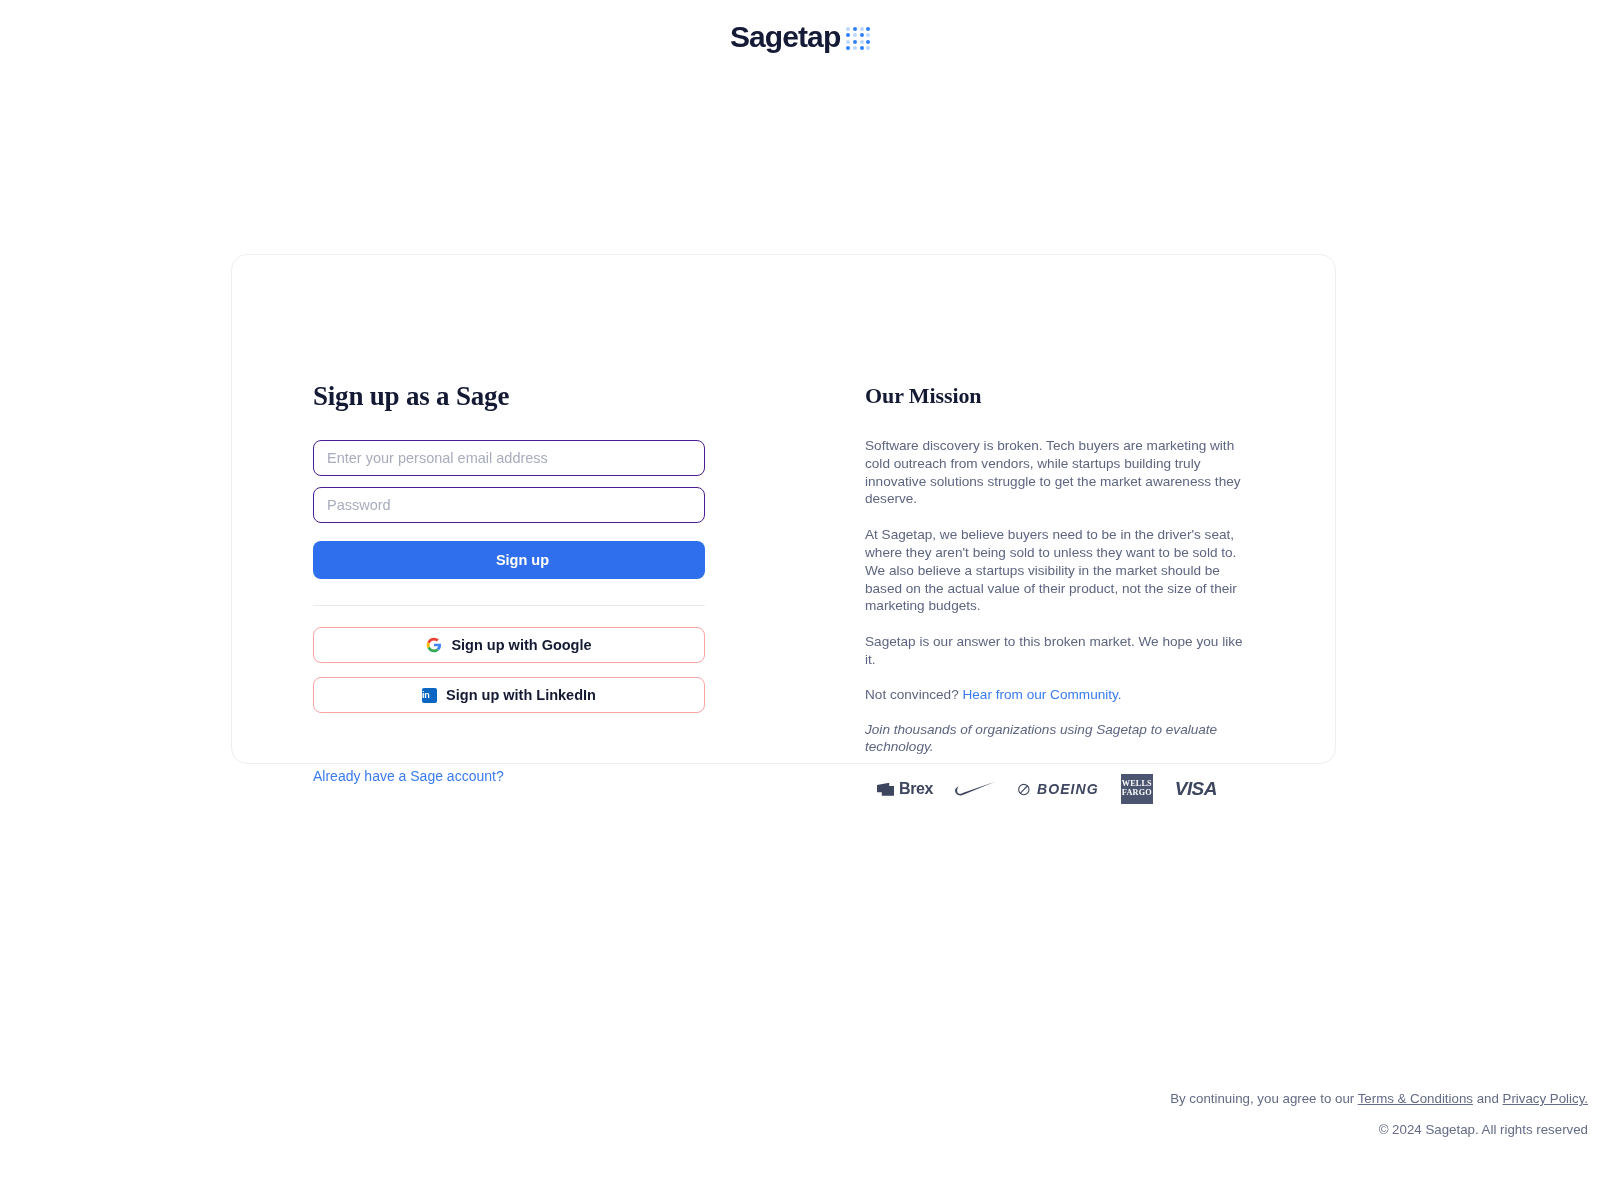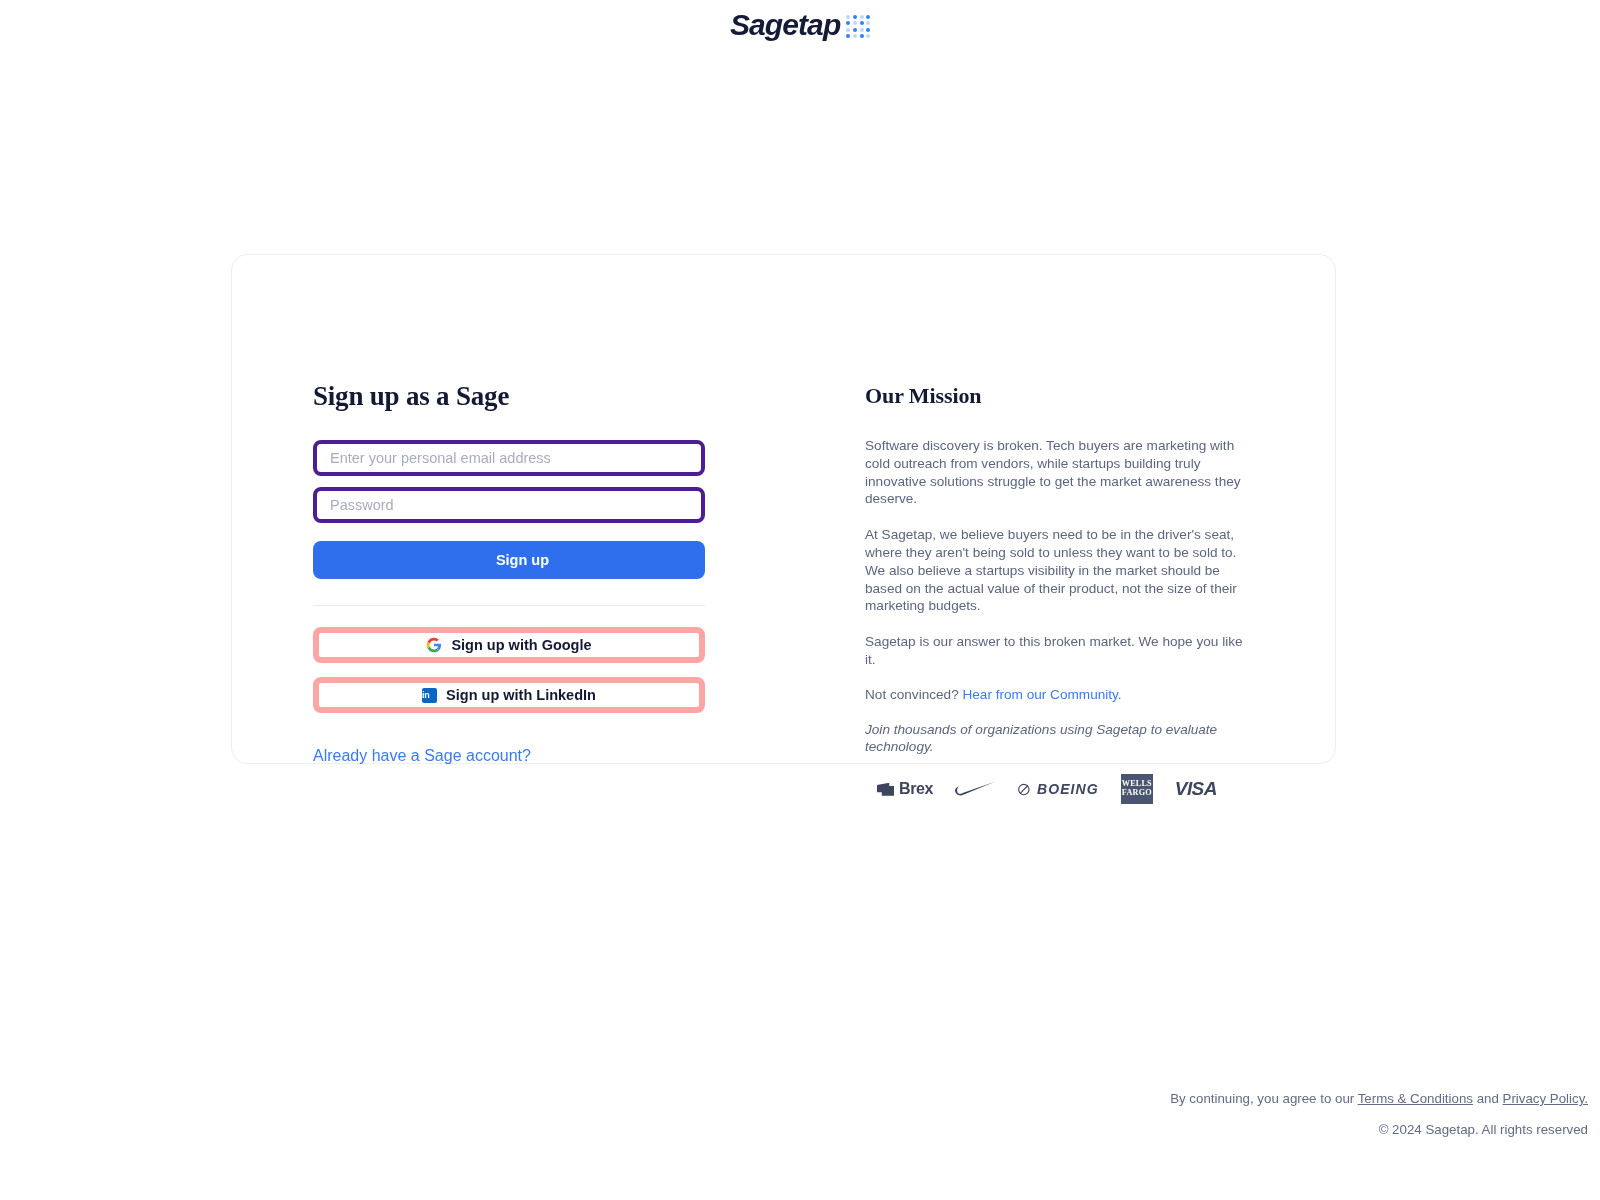--- a/index.html
+++ b/index.html
@@ -10,25 +10,24 @@
     background: #ffffff;
     font-family: "Liberation Sans", sans-serif;
     color: #1f2339;
     overflow: hidden;
     position: relative;
   }
 
   
   .site-header {
     width: 100%;
-    padding-top: 10px;
+    padding-top: 22px;
     display: flex;
     justify-content: center;
     align-items: flex-start;
-    font-style: italic;
   }
   .logo {
     display: flex;
     align-items: center;
     gap: 6px;
     cursor: pointer;
   }
   .logo-word {
     font-family: "Liberation Sans", sans-serif;
     font-size: 30px;
@@ -83,21 +82,21 @@
   .signup-title {
     font-size: 27px;
     letter-spacing: -0.2px;
     margin-bottom: 28px;
   }
 
   .field {
     display: block;
     width: 392px;
     height: 36px;
-    border: 4px solid #4c1d95;
+    border: 1px solid #4c1d95;
     border-radius: 8px;
     background: #fff;
     padding: 0 13px;
     font-family: "Liberation Sans", sans-serif;
     font-size: 14.5px;
     color: #242a42;
     outline: none;
     margin-bottom: 11px;
   }
   .field::placeholder { color: #a8adbd; }
@@ -121,21 +120,21 @@
   .divider {
     width: 392px;
     height: 1px;
     background: #e9ebf0;
     margin: 26px 0 21px 0;
   }
 
   .oauth-btn {
     width: 392px;
     height: 36px;
-    border: 6px solid #fca5a5;
+    border: 1px solid #fca5a5;
     border-radius: 8px;
     background: #fff;
     display: flex;
     align-items: center;
     justify-content: center;
     gap: 9px;
     font-family: "Liberation Sans", sans-serif;
     font-size: 14.5px;
     font-weight: bold;
     color: #151a33;
@@ -150,22 +149,22 @@
     border-radius: 2px;
     display: flex; align-items: center; justify-content: flex-start;
     color: #fff; font-size: 9px; font-weight: bold;
     font-family: "Liberation Sans", sans-serif;
     line-height: 1;
     letter-spacing: -0.3px;
   }
 
   .account-link {
     display: inline-block;
-    margin-top: 20px;
-    font-size: 16px;
+    margin-top: 41px;
+    font-size: 14px;
     color: #3b7bf0;
     text-decoration: none;
     cursor: pointer;
   }
 
   
   .mission-col {
     width: 400px;
     margin-left: 160px;
     margin-top: 2px;

